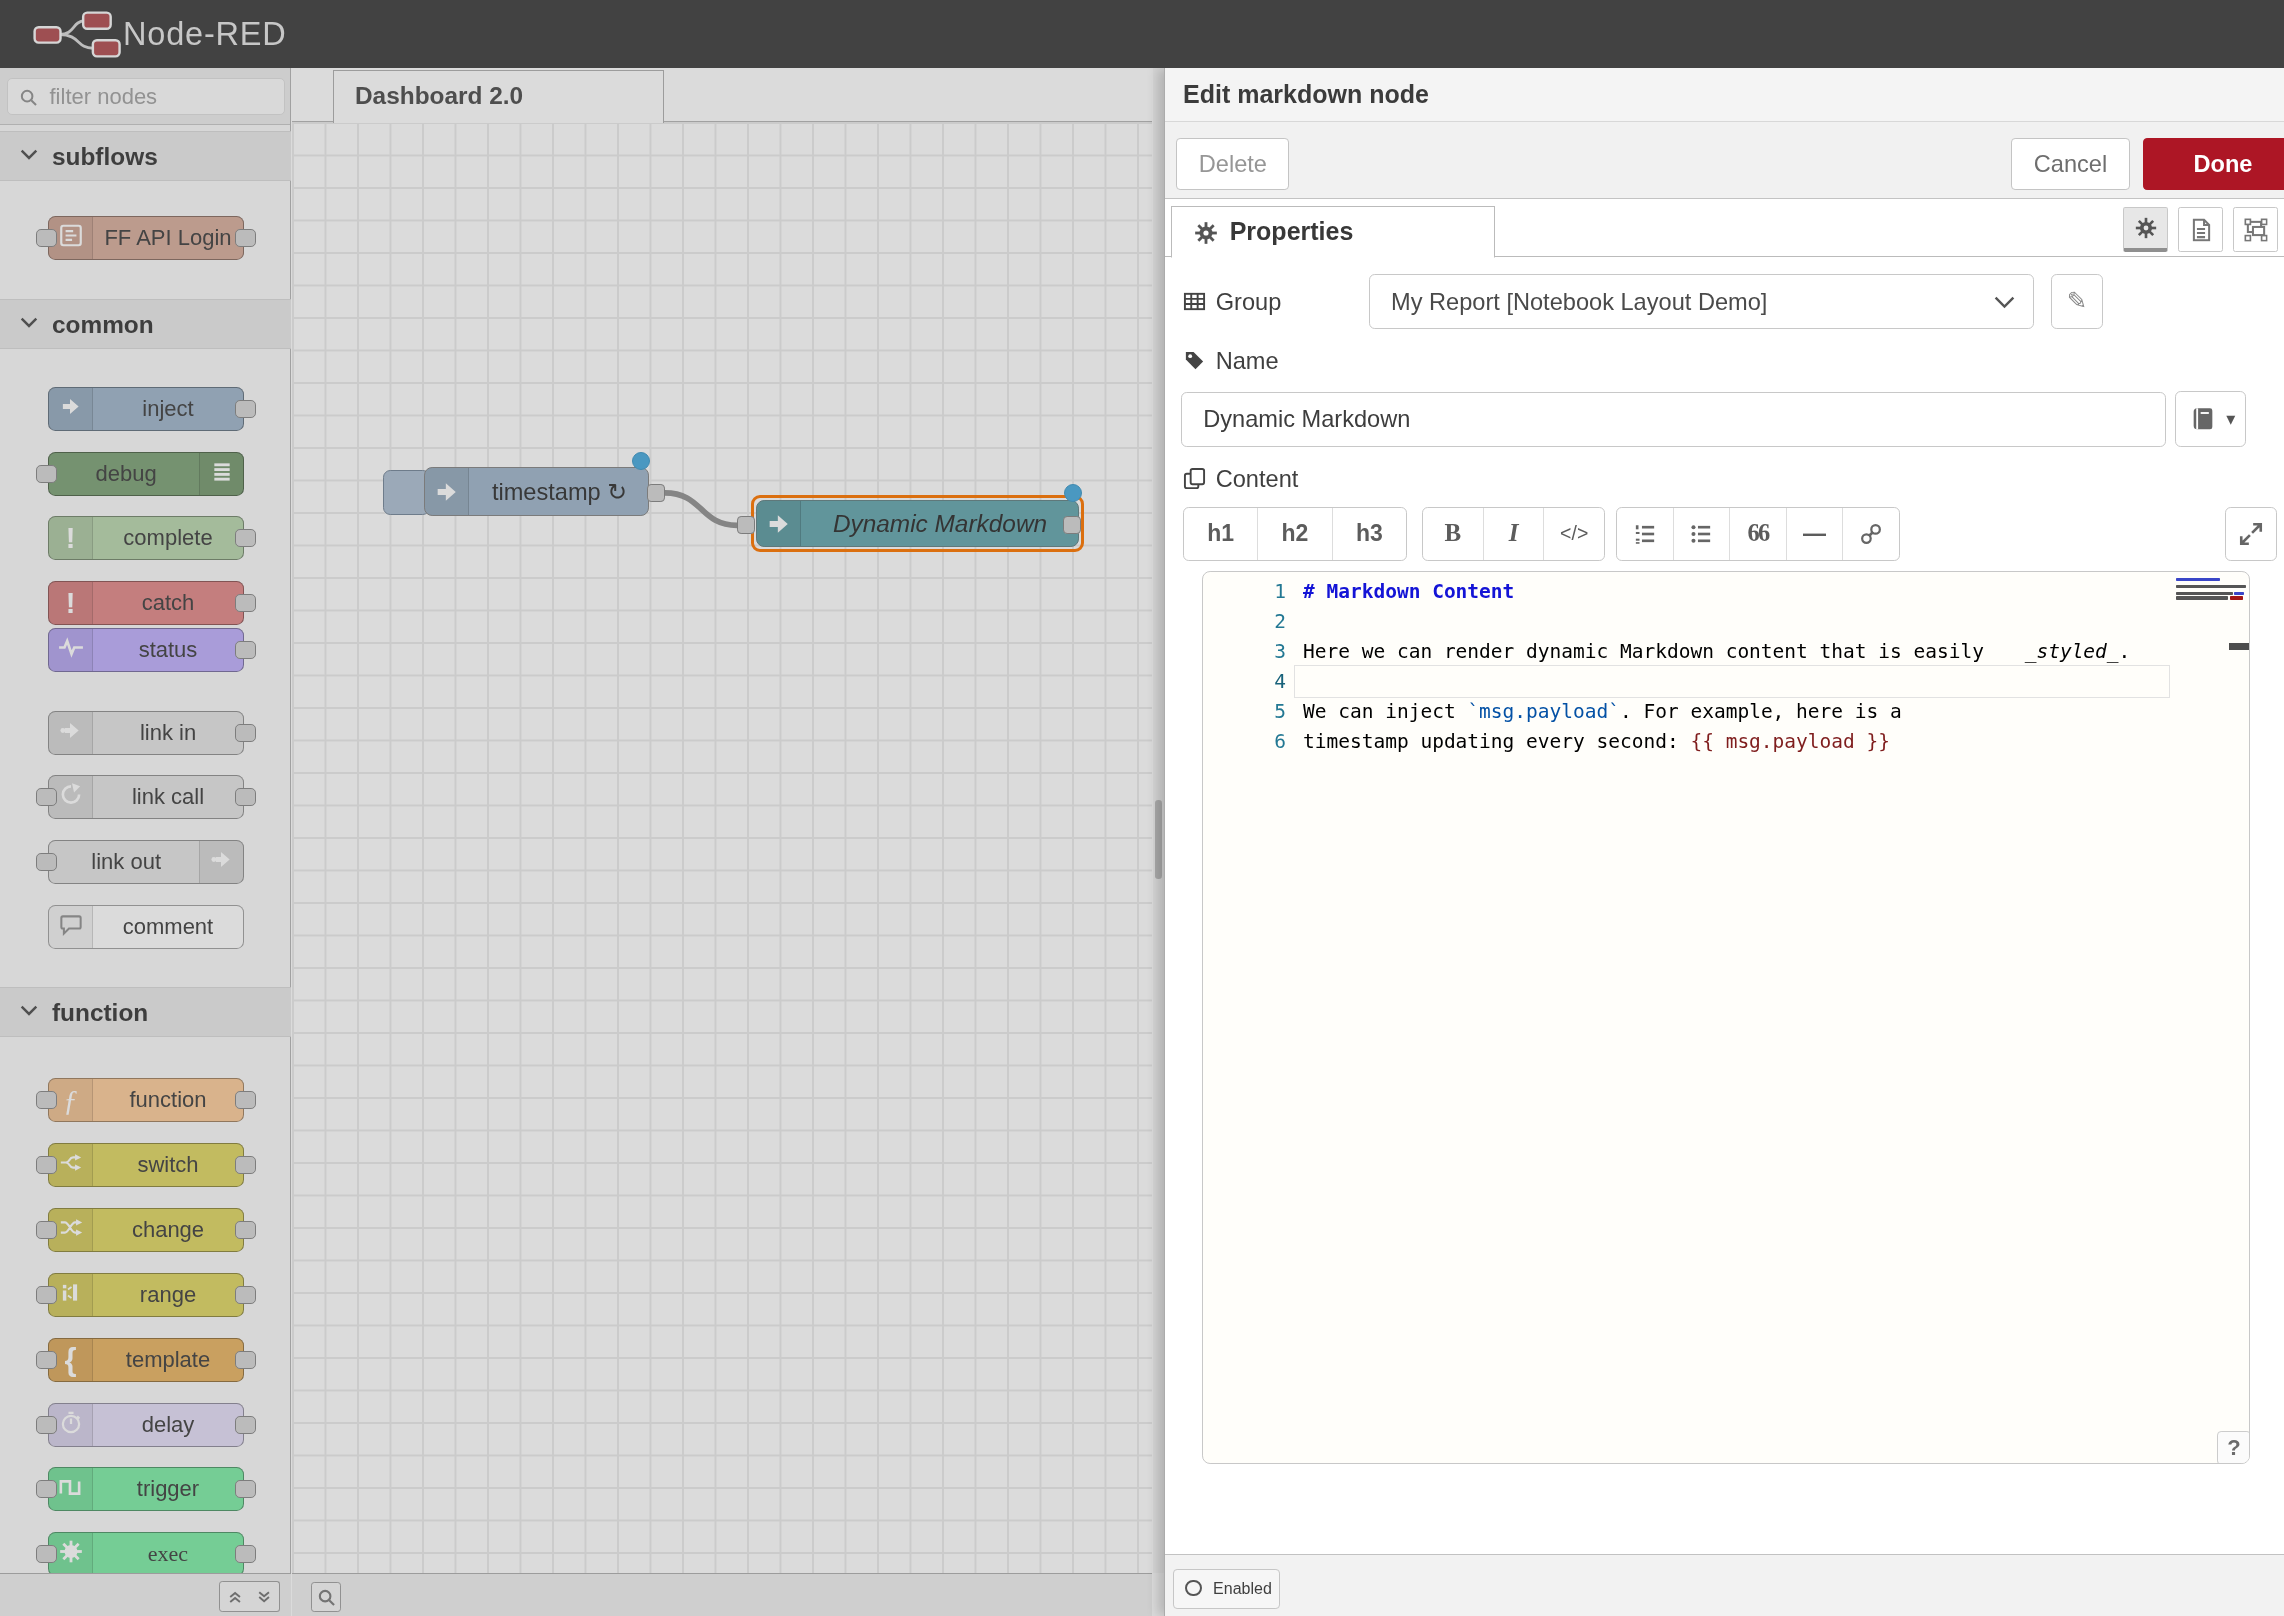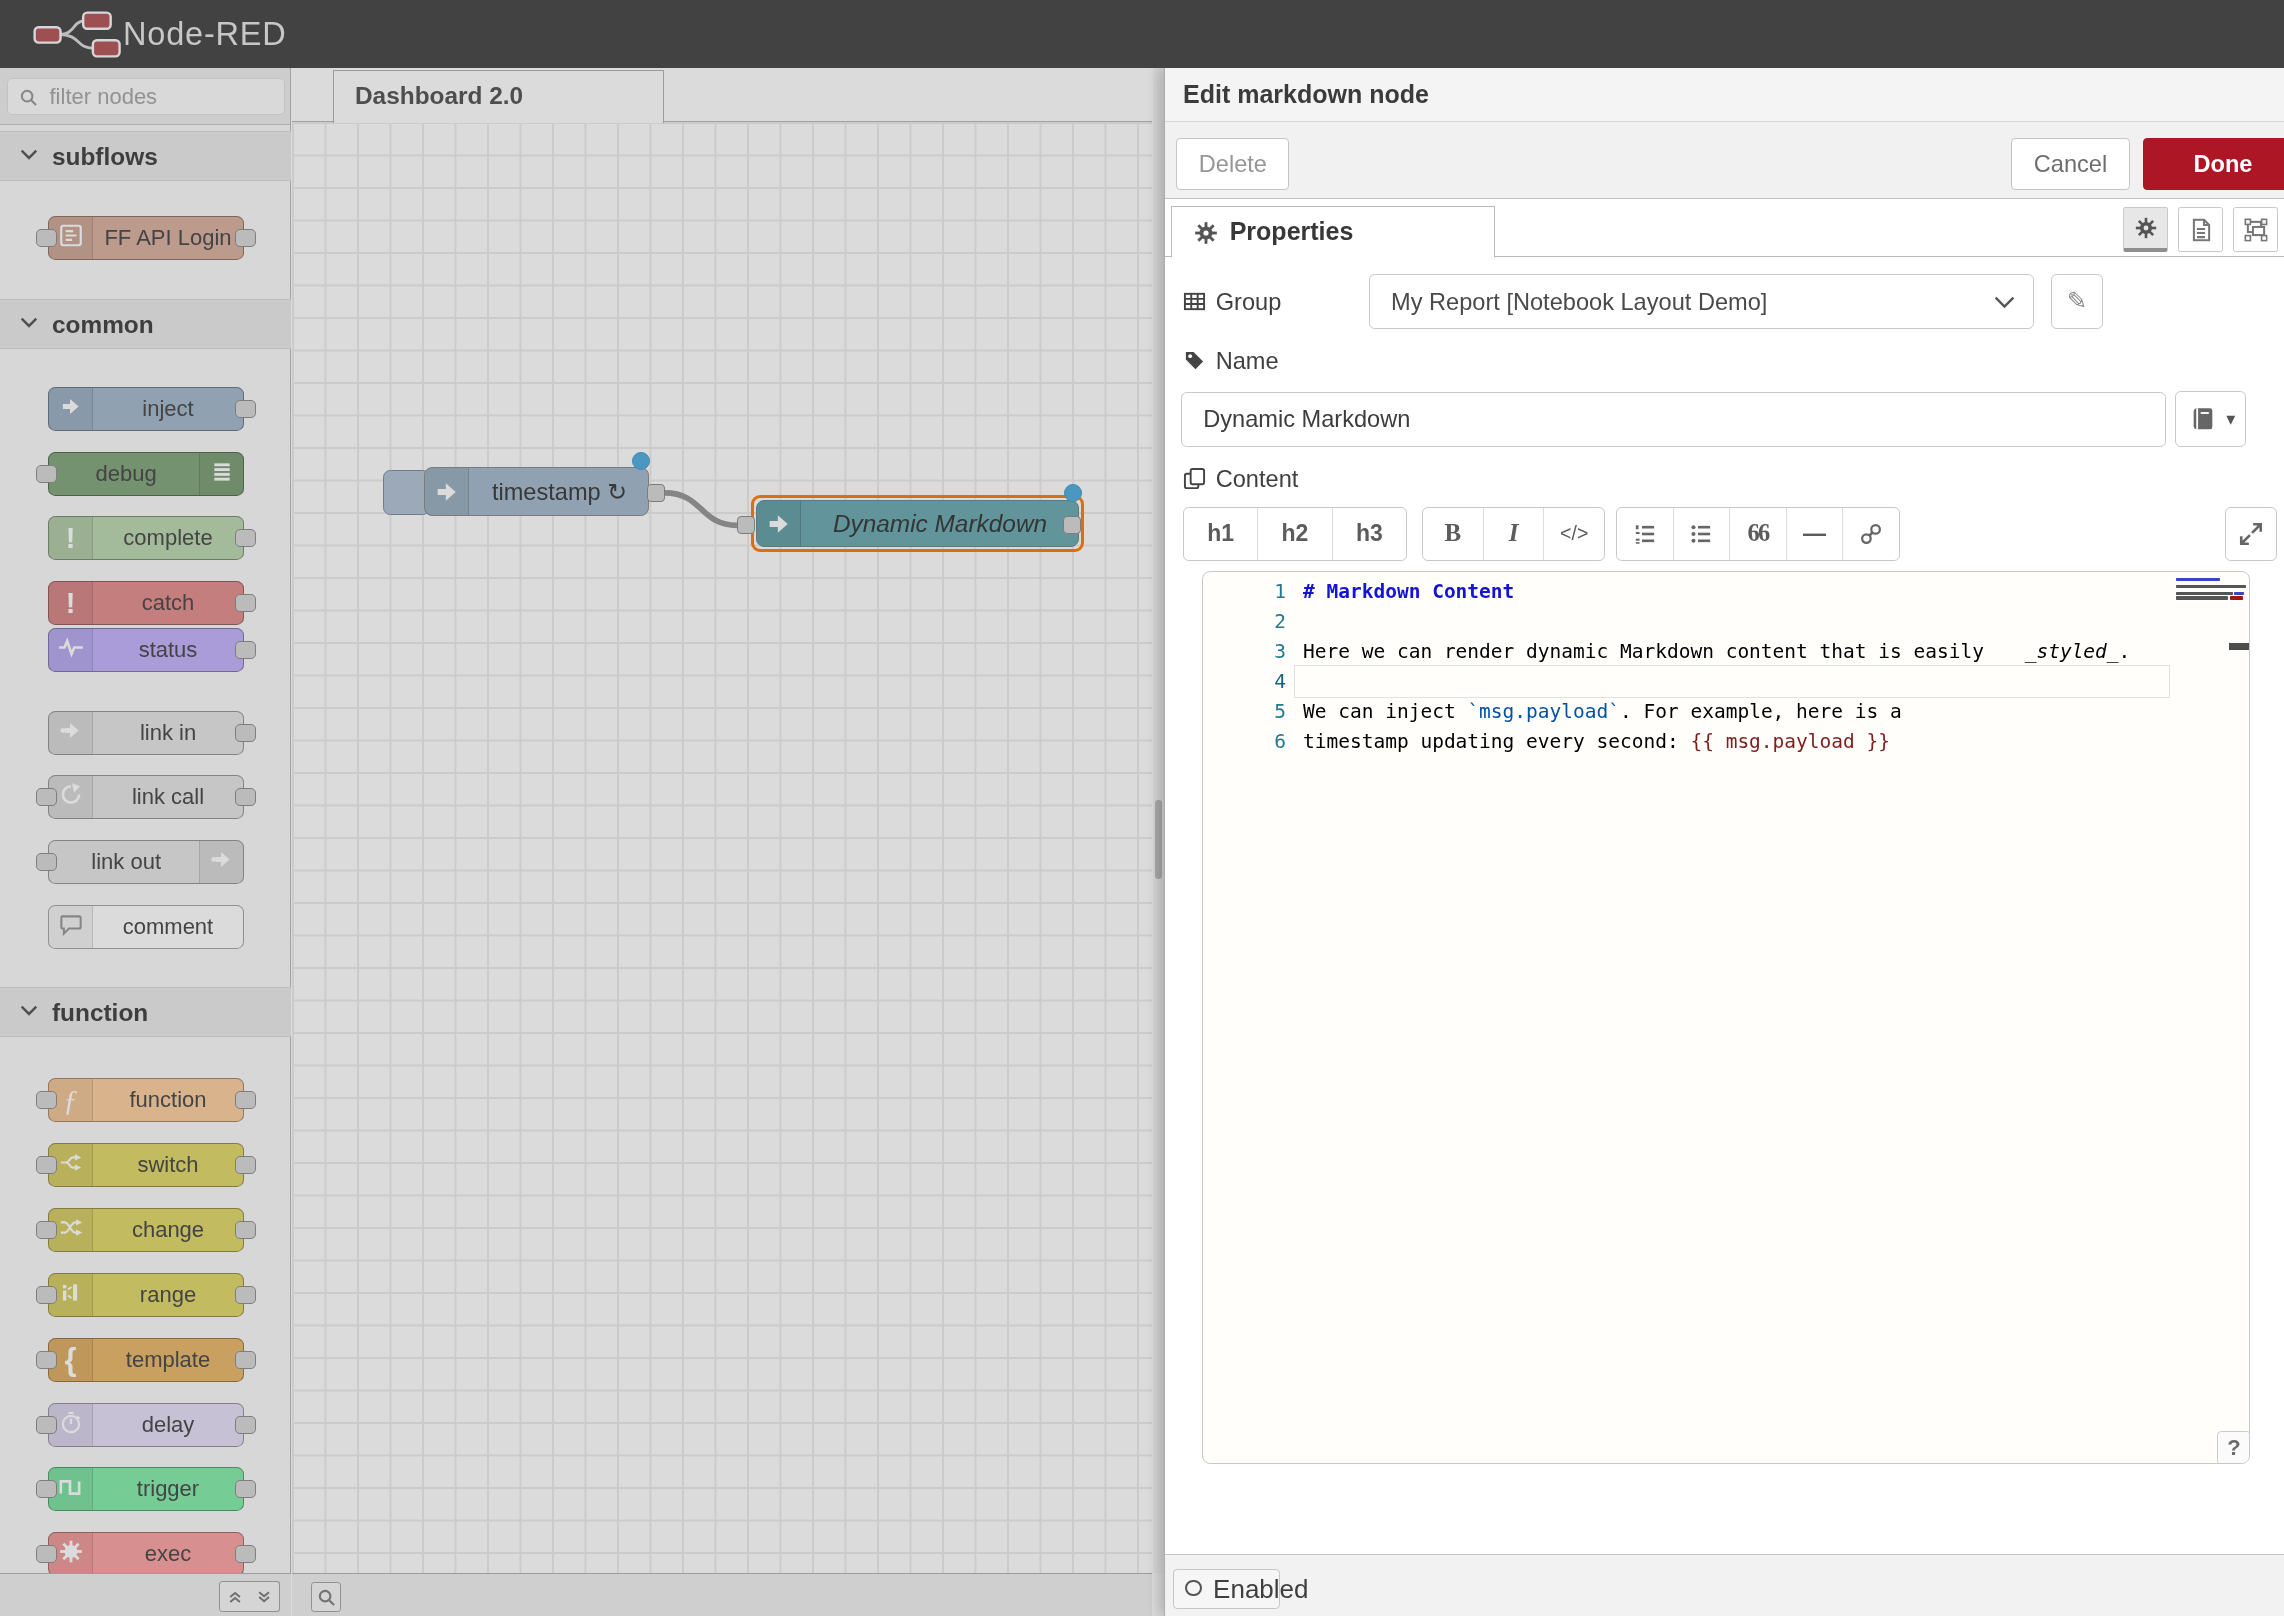--- a/index.html
+++ b/index.html
@@ -164,21 +164,21 @@
   .mm-row { position:absolute; height:3.2px; border-radius:0.8px; }
   .ruler-mark { position:absolute; left:1026px; top:71px; width:20.3px; height:6.5px; background:#4d4d4d; }
   .help-btn { position:absolute; left:1014px; top:859px; width:34px; height:34px; background:#fbfbfb;
               border:1.6px solid #ccc; border-radius:4.1px; text-align:center; line-height:31px;
               font-size:22px; font-weight:bold; color:#6b6b6b; }
 
   .tray-footer { position:absolute; left:0; top:1486px; width:100%; height:63px; background:#f2f2f2; border-top:0.8px solid #c2c2c2; }
   .btn-enabled { position:absolute; left:8.1px; top:14px; width:107px; height:40px; background:#f6f6f6;
                  border:0.8px solid #c6c6c6; border-radius:4.1px; }
   .btn-enabled .ring { position:absolute; left:11.4px; top:9.7px; width:16.2px; height:16.2px; border:2.4px solid #555; border-radius:50%; }
-  .btn-enabled .en-label { position:absolute; left:39px; line-height:38px; font-size:26px; color:#3f3f3f; }
+  .btn-enabled .en-label { position:absolute; left:39px; line-height:38px; font-size:16px; color:#3f3f3f; }
 </style>
 </head>
 <body>
 
 <div id="app">
 
   <div class="header">
     <svg class="logo" width="89" height="49" viewBox="0 0 110 60">
       <path d="M33 30 C 52 30, 48 14, 64 13" stroke="#bdbdbd" stroke-width="3.5" fill="none"></path>
       <path d="M33 30 C 58 30, 54 47, 74 47" stroke="#bdbdbd" stroke-width="3.5" fill="none"></path>
@@ -382,21 +382,21 @@
         <div class="pnode" style="top: 1399px; background: #86efac;">
           <div class="icon-region left">
             <span class="ic"><svg width="24.4" height="24.4" viewBox="0 0 24 24">
                 <path d="M2 19 V7 h9 v12 h9 V7" stroke="#fff" stroke-width="2.6" fill="none"></path>
               </svg></span>
           </div>
           <span class="plabel" style="left:45px; width:148px;">trigger</span>
           <span class="pport in"></span>
           <span class="pport out"></span>
         </div>
-        <div class="pnode" style="top: 1464px; background: #fca5a5;">
+        <div class="pnode" style="top: 1464px; background: #86efac; font-family: Liberation Serif, serif;">
           <div class="icon-region left">
             <span class="ic"><svg width="26" height="26" viewBox="0 0 24 24" fill="#fff">
                 <rect x="10.7" y="2" width="2.6" height="20"></rect>
                 <rect x="10.7" y="2" width="2.6" height="20" transform="rotate(45 12 12)"></rect>
                 <rect x="10.7" y="2" width="2.6" height="20" transform="rotate(90 12 12)"></rect>
                 <rect x="10.7" y="2" width="2.6" height="20" transform="rotate(135 12 12)"></rect>
                 <circle cx="12" cy="12" r="6"></circle>
               </svg></span>
           </div>
           <span class="plabel" style="left:45px; width:148px;">exec</span>

